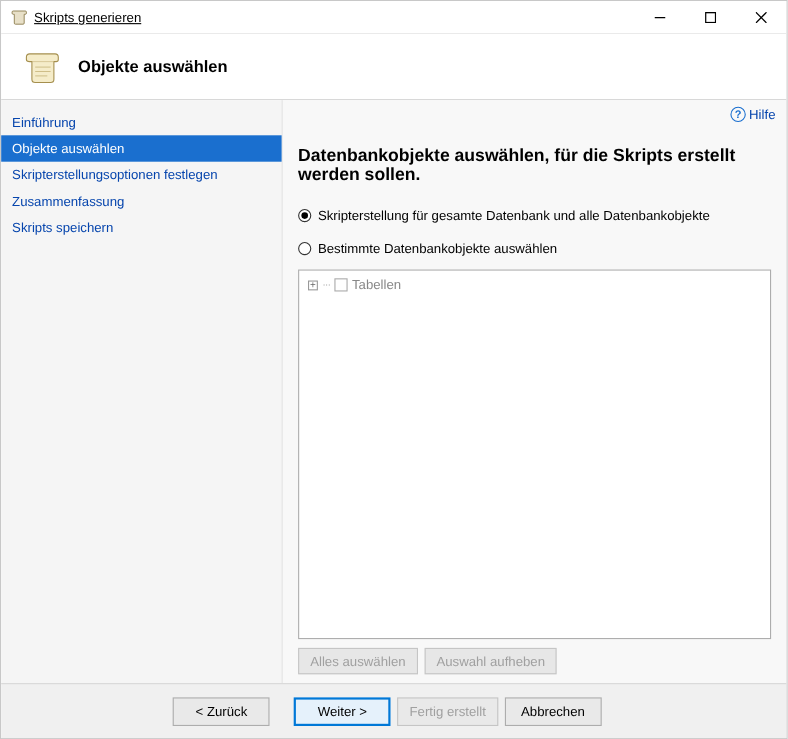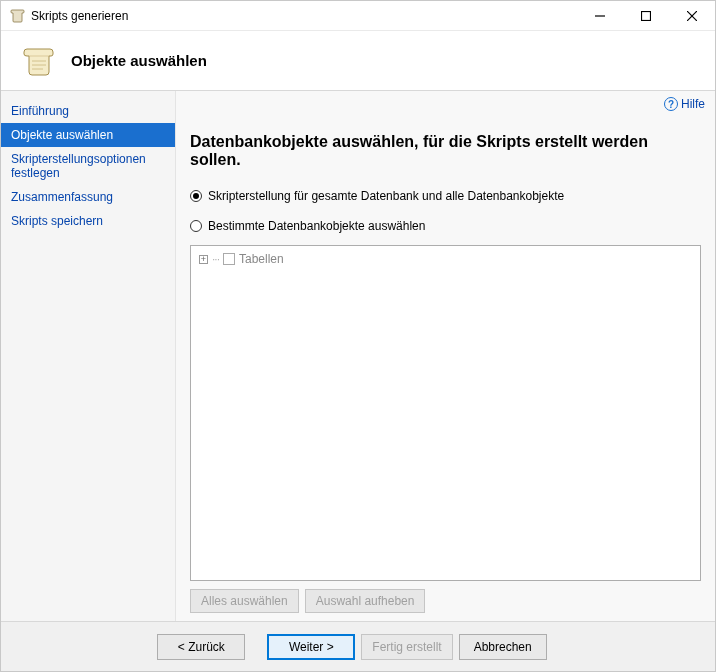--- a/index.html
+++ b/index.html
@@ -1,34 +1,34 @@
 <!DOCTYPE html>
 <html><head>
 <meta charset="utf-8">
 <style>
   * { box-sizing: border-box; }
   html, body { margin: 0; padding: 0; height: 100%; font-family: "Segoe UI", Tahoma, sans-serif; font-size: 12px; color: #000; }
   body { width: 716px; height: 672px; background: #fdfdfd; border: 1px solid #c8c8c8; display: flex; flex-direction: column; }
 
   
-  .titlebar { height: 30px; display: flex; align-items: center; padding-left: 8px; background: #fff; border-bottom: 1px solid #eaeaea; }
+  .titlebar { height: 30px; display: flex; align-items: center; padding-left: 8px; background: #fff; border-bottom: 1px solid #eaeaea; text-decoration: underline; }
   .titlebar .appicon { width: 16px; height: 16px; margin-right: 6px; position: relative; }
   .titlebar .title { flex: 1; font-size: 12px; }
   .titlebar .win-controls { display: flex; height: 100%; }
   .titlebar .wc { width: 46px; height: 100%; display: flex; align-items: center; justify-content: center; }
   .titlebar .wc svg { width: 10px; height: 10px; stroke: #000; stroke-width: 1.2; fill: none; }
 
   
   .header { height: 60px; background: #fff; display: flex; align-items: center; padding: 0 18px; border-bottom: 1px solid #d8d8d8; }
   .header .scroll-icon { width: 36px; height: 36px; margin-right: 16px; }
   .header .page-title { font-size: 15px; font-weight: bold; }
 
   
   .body { flex: 1; display: flex; background: #f8f8f8; }
-  .sidebar { width: 175px; border-right: 1px solid #e4e4e4; padding-top: 8px; background: #f5f5f5; }
+  .sidebar { width: 256px; border-right: 1px solid #e4e4e4; padding-top: 8px; background: #f5f5f5; }
   .sidebar .navitem { padding: 5px 10px; color: #0645ad; cursor: default; }
   .sidebar .navitem.selected { background: #1a6fcf; color: #fff; }
 
   .content { flex: 1; padding: 14px 14px 8px 14px; position: relative; display: flex; flex-direction: column; }
 
   .help { position: absolute; top: 6px; right: 10px; display: flex; align-items: center; color: #0645ad; font-size: 12px; gap: 3px; }
   .help .qmark { width: 14px; height: 14px; border: 1.5px solid #1a6fcf; border-radius: 50%; display: flex; align-items: center; justify-content: center; font-size: 10px; font-weight: bold; color: #1a6fcf; }
 
   .instruction { font-weight: bold; font-size: 16px; margin: 28px 0 16px 0; }
 

